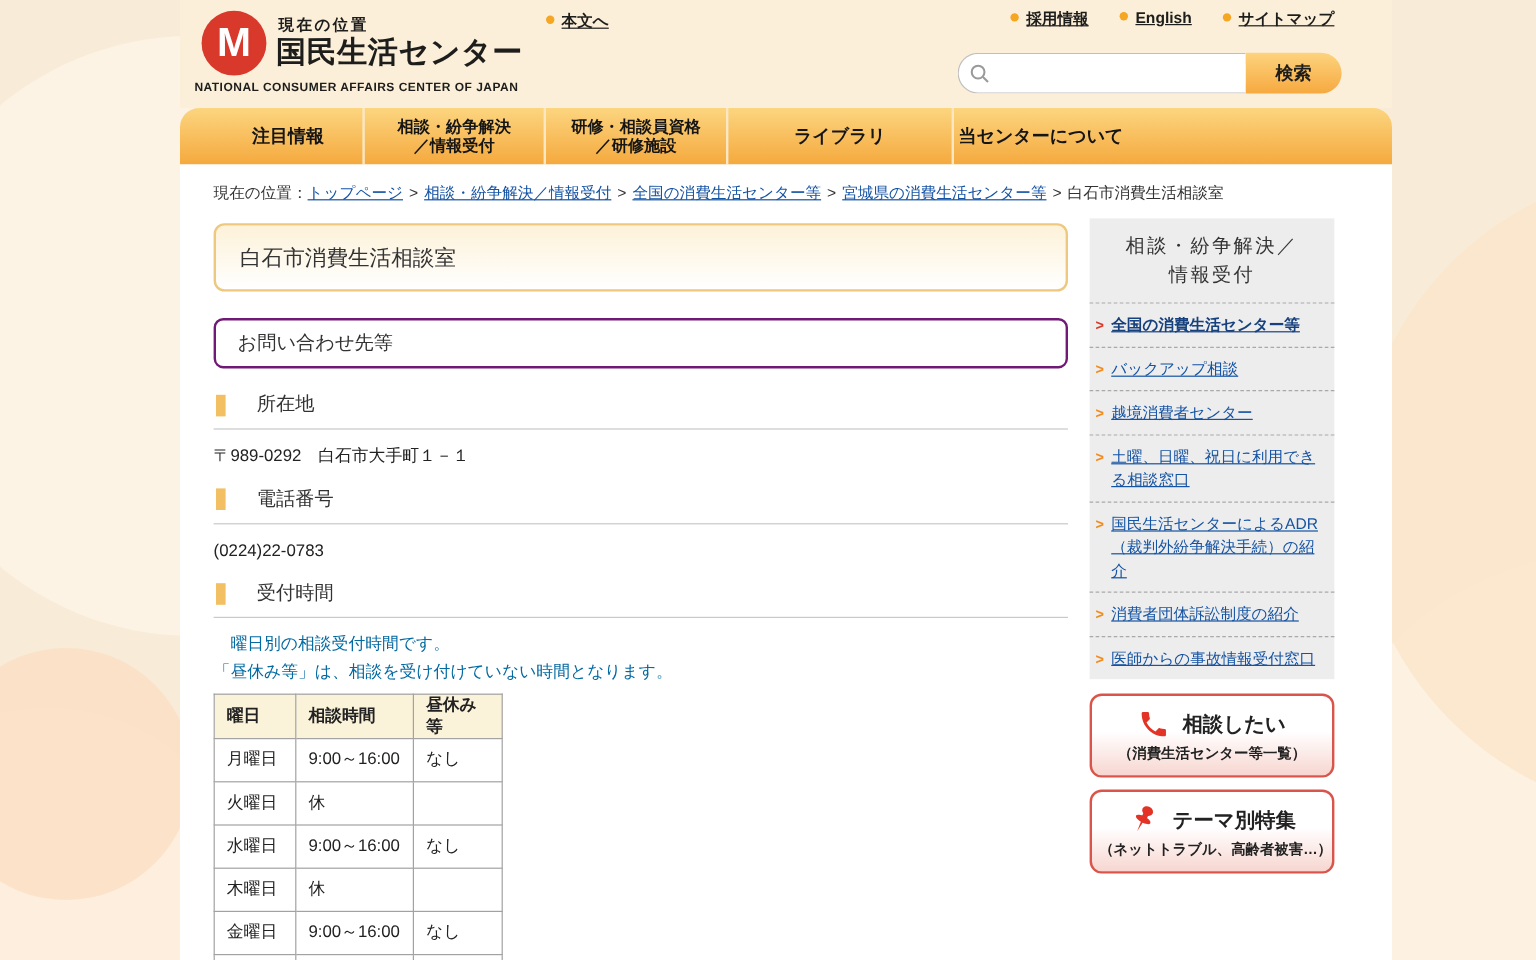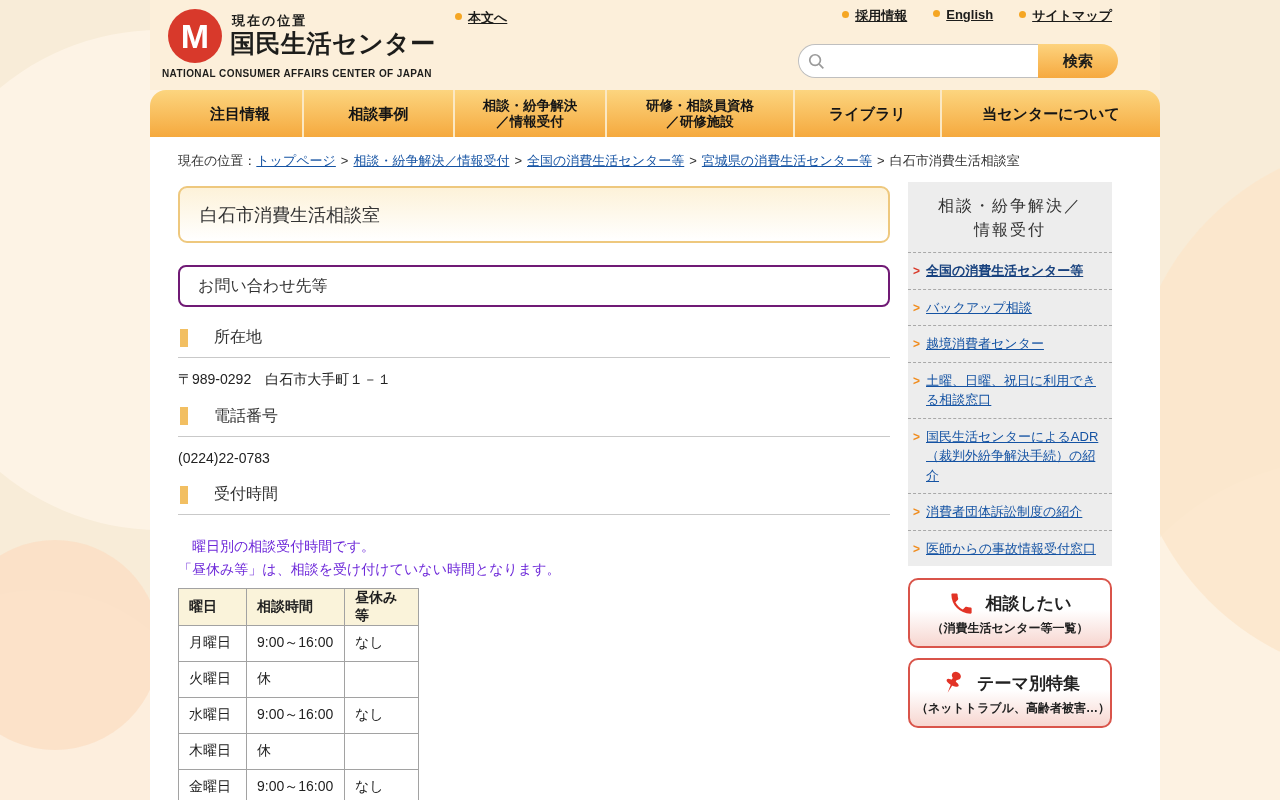--- a/index.html
+++ b/index.html
@@ -70,21 +70,21 @@
                background:linear-gradient(#fdf2d9, #ffffff); display:flex; align-items:center;
                padding-left:20px; font-size:18px; color:#333; }
   .contact-box { margin-top:22px; height:42px; border:2px solid #701a75; border-radius:8px; background:#fff;
                  display:flex; align-items:center; padding-left:18px; font-size:16px; color:#333; }
 
   .section-h { margin-top:20px; display:flex; align-items:center; gap:26px; font-size:16px; color:#333;
                padding:0 0 9px 2px; border-bottom:1px solid #c9c9c9; }
   .section-h .bar { width:8px; height:18px; background:#f2bf62; display:inline-block; }
   .section-h.mt16 { margin-top:16px; }
   .body-text { margin-top:12px; font-size:14px; color:#222; line-height:1.4; }
-  .notes { margin-top:20px; font-size:14px; color:#6d28d9; line-height:1.6; white-space:pre-line; }
+  .notes { margin-top:10px; font-size:14px; color:#0369a1; line-height:1.6; white-space:pre-line; }
 
   table.hours { margin-top:8px; border-collapse:collapse; font-size:14px; color:#222; }
   table.hours th, table.hours td { border:1px solid #a2a2a2; text-align:left; padding:0 10px; }
   table.hours th { background:#faf3da; font-weight:bold; height:30px; }
   table.hours td { height:36px; background:#fff;margin-top:36px; }
   .col-day { width:68px; } .col-time { width:98px; } .col-lunch { width:74px; }
 
   
   .sidebar { position:absolute; left:758px; top:45px; width:204px; }
   .side-menu { background:#ededed; }
@@ -140,23 +140,20 @@
         </svg>
         <input type="text" value="" style="">
       </div>
       <button class="search-btn">検索</button>
     </div>
   </div>
 
   <nav class="nav">
     <a class="tab">
         <span class="lbl">注目情報</span>
-      </a>
-    <a class="tab">
-        <span class="lbl">相談事例</span>
       </a>
     <a class="tab two">
         <span class="lbl">相談・紛争解決
 ／情報受付</span>
       </a>
     <a class="tab two">
         <span class="lbl">研修・相談員資格
 ／研修施設</span>
       </a>
     <a class="tab">

